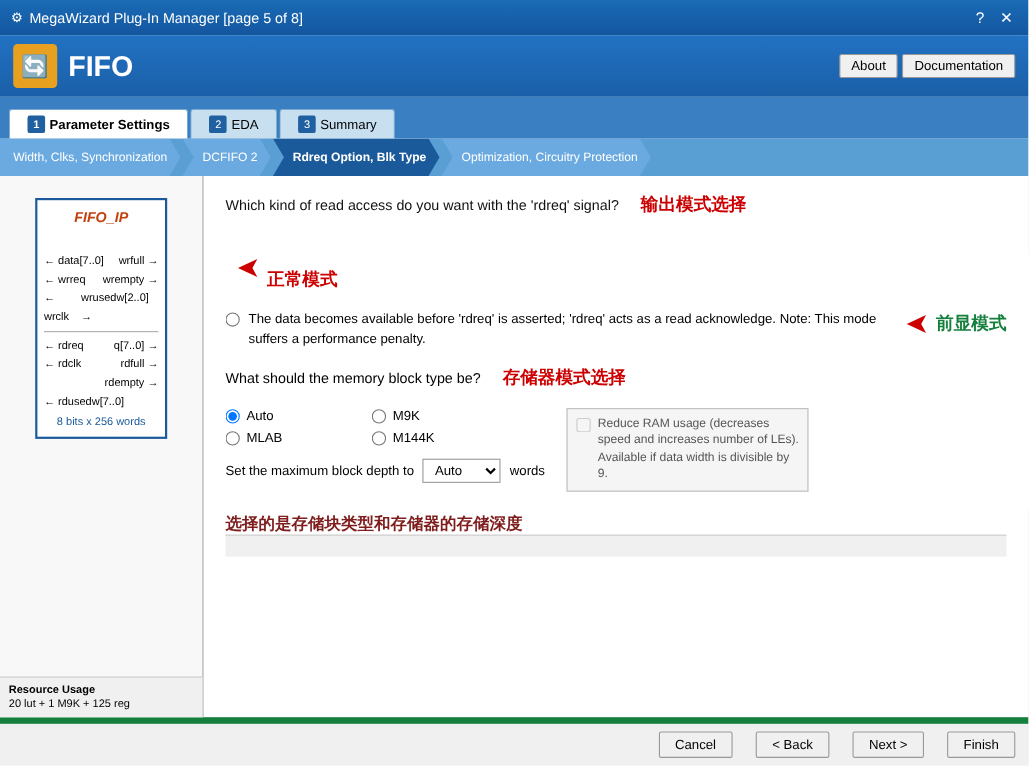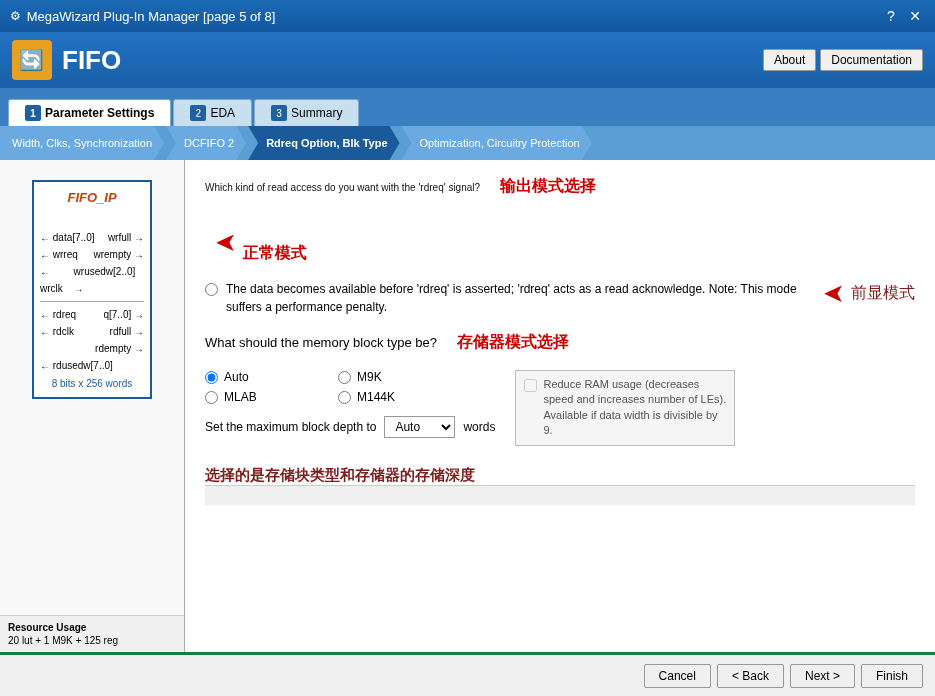--- a/index.html
+++ b/index.html
@@ -150,21 +150,21 @@
 
     
     .right-panel {
       flex: 1;
       padding: 16px 20px;
       overflow-y: auto;
       position: relative;
     }
 
     .section-question {
-      font-size: 10px;
+      font-size: 13px;
       margin-bottom: 12px;
       color: #111;
     }
     .memory-question { font-size: 13px; margin-bottom: 10px; }
     .memory-options {
       display: grid;
       grid-template-columns: 1fr 1fr;
       gap: 6px;
       width: 260px;
       margin-bottom: 12px;
@@ -199,26 +199,26 @@
       color: #7f1d1d;
       font-size: 15px;
       font-weight: bold;
       margin-top: 20px;
     }
 
     
     .footer {
       height: 44px;
       background: #f0f0f0;
-      border-top: 3px solid #15803d;
+      border-top: 6px solid #15803d;
       display: flex;
       align-items: center;
       justify-content: flex-end;
       padding: 16px 12px;
-      gap: 6px;
+      gap: 21px;
     }
     .footer-btn {
       padding: 4px 14px;
       background: #f0f0f0;
       border: 1px solid #999;
       cursor: pointer;
       font-size: 12px;
       border-radius: 2px;
       min-width: 60px;
     }
@@ -351,21 +351,21 @@
 
       <div style="display:flex; align-items:flex-start; margin-bottom:16px; position:relative;">
         <div style="display:flex; align-items:flex-start; gap:8px; flex:1;">
           <input type="radio" name="rdreq" style="margin-top: 3px;">
           <div>
             <div style="font-size:12px; line-height:1.5;">The data becomes available before 'rdreq' is asserted; 'rdreq' acts as a read acknowledge. Note: This mode suffers a performance penalty.</div>
           </div>
         </div>
         <div style="display:flex; align-items:center; margin-left:10px; gap:6px; white-space:nowrap; flex-shrink:0;">
           <span style="color:#cc0000; font-size:26px; line-height:1; transform:scaleX(-1); display:inline-block;">➤</span>
-          <span style="color:#7f1d1d; font-size:16px; font-weight:normal;">前显模式</span>
+          <span style="color:#15803d; font-size:16px; font-weight:bold;">前显模式</span>
         </div>
       </div>
 
       <div style="display:flex; align-items:baseline; gap:20px; margin-bottom:10px;">
         <div class="memory-question">What should the memory block type be?</div>
         <div style="color:#cc0000; font-size:16px; font-weight:bold; white-space:nowrap;">存储器模式选择</div>
       </div>
 
       <div style="display:flex; gap:20px; align-items:flex-start;">
         <div>

